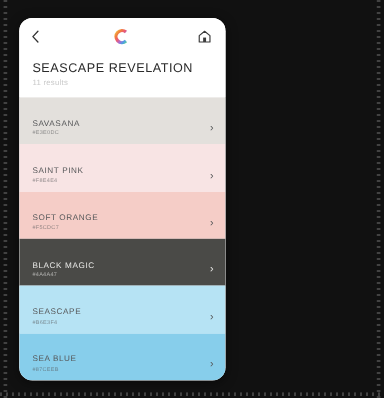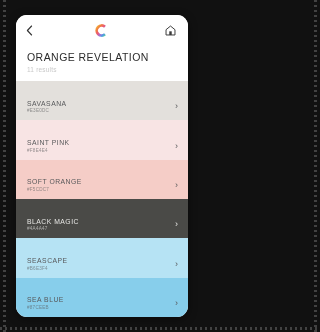--- a/index.html
+++ b/index.html
@@ -210,21 +210,21 @@
     <div class="home-btn">
       <svg width="13" height="13" viewBox="0 0 16 16" aria-hidden="true">
         <path d="M2.5 7 L8 2.5 L13.5 7 L13.5 13.5 L2.5 13.5 Z" fill="none" stroke="#3a3a3a" stroke-width="1.2" stroke-linejoin="round"></path>
         <rect x="6.5" y="9" width="3" height="4.5" fill="#3a3a3a"></rect>
       </svg>
     </div>
 
   </div>
 
   <div class="titleblock">
-    <div class="palette-title">ORANGE REVELATION</div>
+    <div class="palette-title">SEASCAPE REVELATION</div>
     <div class="results-count">11 results</div>
   </div>
 
   <div class="swatch-list">
 
     <div class="swatch-row light" style="background: rgb(227, 224, 220);">
       <div class="swatch-text">
         <span class="swatch-name">SAVASANA</span>
         <span class="swatch-hex">#E3E0DC</span>
       </div>

